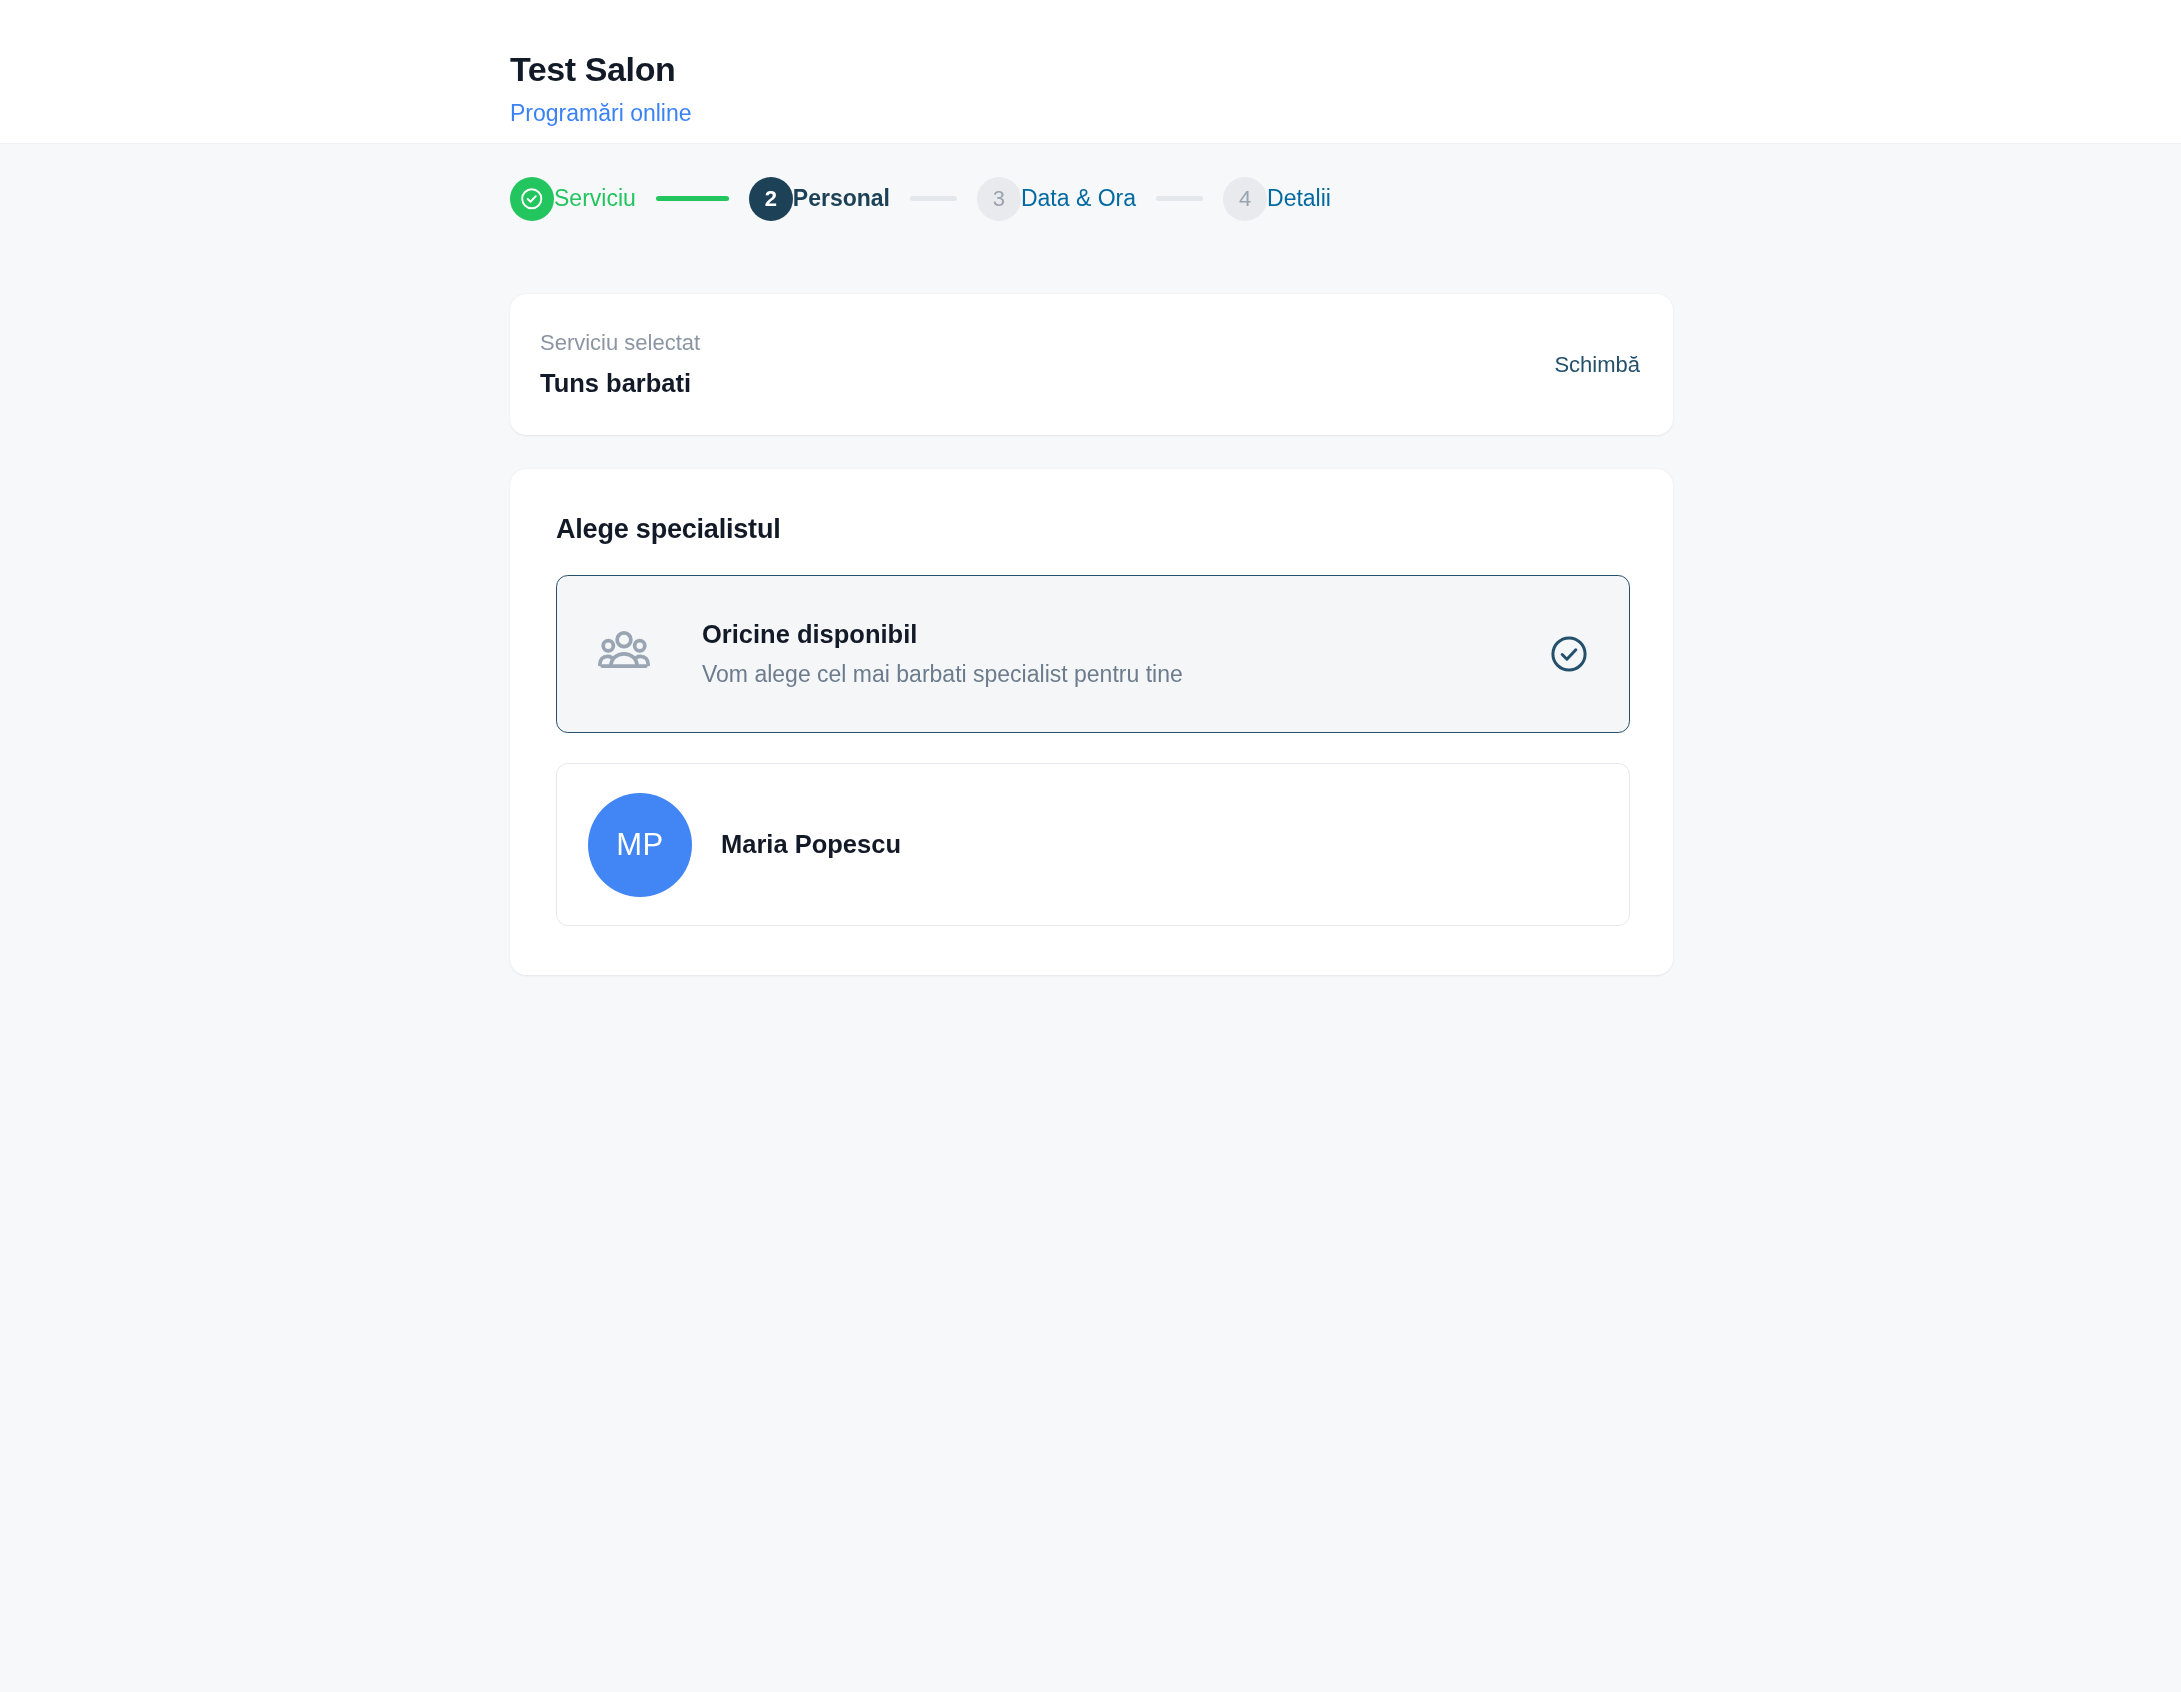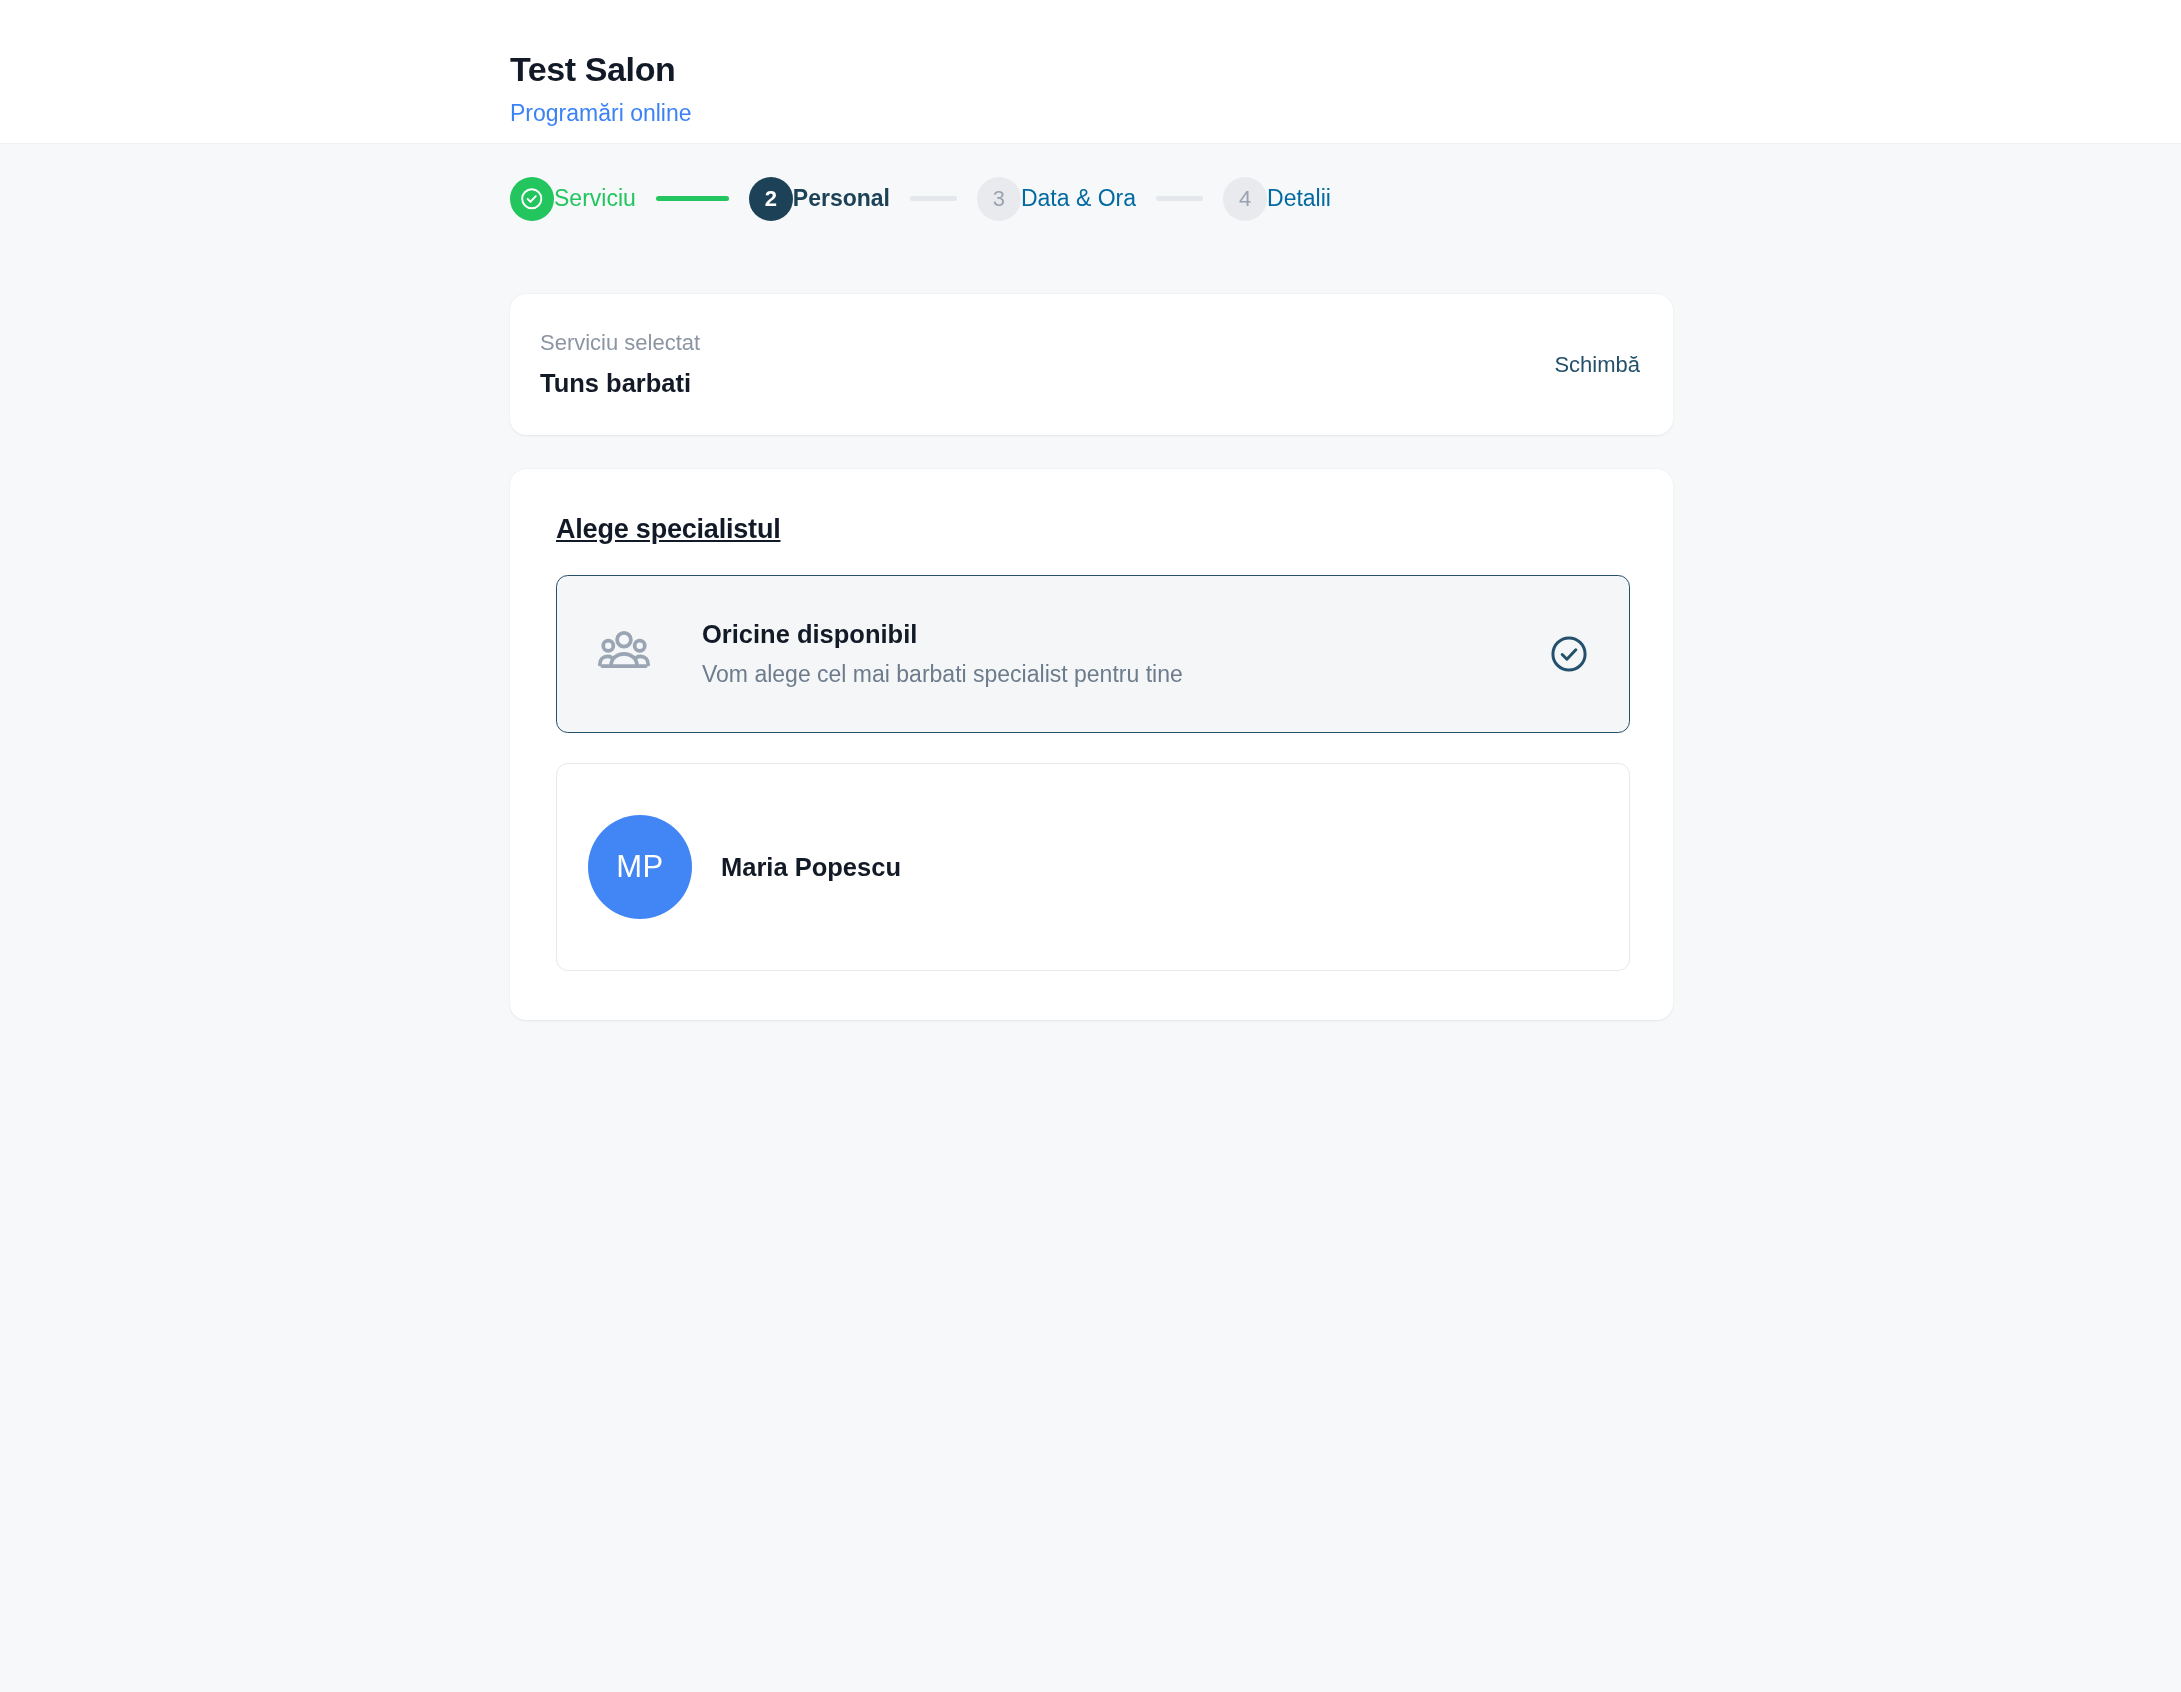--- a/index.html
+++ b/index.html
@@ -115,37 +115,36 @@
   
   .specialists-panel {
     margin-top: 34px;
     padding: 45px 43px 49px 46px;
   }
   .panel-title {
     font-size: 27px;
     font-weight: bold;
     color: #131a27;
     letter-spacing: -0.2px;
-    text-decoration: underline;
   }
   .option {
     margin-top: 30px;
     border-radius: 11.8px;
     background: #ffffff;
     border: 1.8px solid #e6e8ed;
     display: flex;
     align-items: center;
     cursor: pointer;
   }
   .option.selected {
     background: #f4f6f8;
     border: 1.8px solid #24506b;
   }
   .option.any { height: 158px; padding: 0 39px 0 38px; }
-  .option.person { height: 208px; padding: 0 39px 0 31px; }
+  .option.person { height: 163px; padding: 0 39px 0 31px; }
 
   .group-icon { flex: none; width: 58px; height: 58px; }
   .opt-text { margin-left: 49px; flex: 1; }
   .opt-title {
     font-size: 25.5px;
     font-weight: bold;
     color: #131a27;
     line-height: 1.2;
   }
   .opt-sub {

